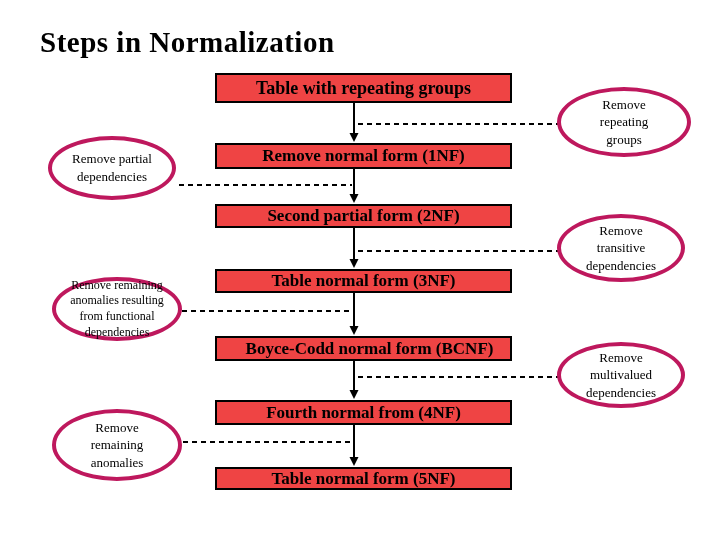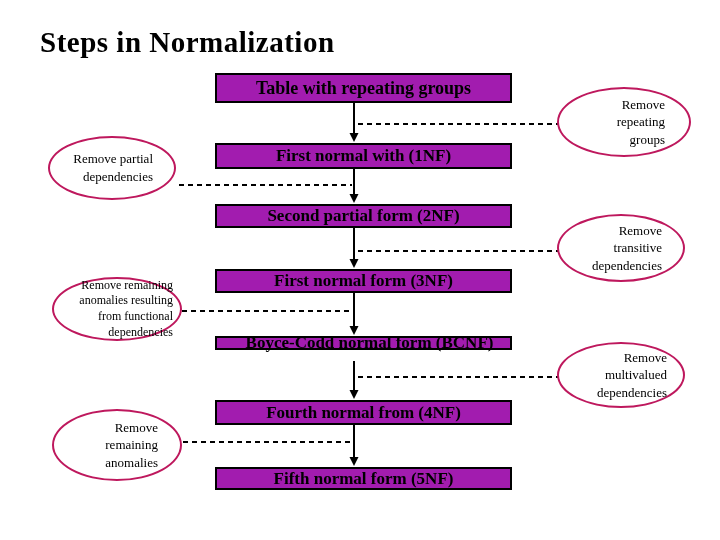--- a/index.html
+++ b/index.html
@@ -25,46 +25,46 @@
     position: absolute;
     left: 0; top: 0;
     width: 720px; height: 540px;
   }
   .nf-box {
     position: absolute;
     left: 215px;
     width: 297px;
     box-sizing: border-box;
     border: 2px solid #000000;
-    background: #a21caf;
+    background: #ef4444;
     display: flex;
     align-items: center;
     justify-content: center;
     font-weight: bold;
     font-size: 17px;
     white-space: nowrap;
     z-index: 2;
   }
   .b1 { top: 73px;  height: 30px; font-size: 18px; }
   .b2 { top: 143px; height: 26px; }
   .b3 { top: 204px; height: 24px; }
   .b4 { top: 269px; height: 24px; }
-  .b5 { top: 336px; height: 14px; padding-left: 12px; }
+  .b5 { top: 336px; height: 25px; padding-left: 12px; }
   .b6 { top: 400px; height: 25px; }
   .b7 { top: 467px; height: 23px; }
   .note {
     position: absolute;
     box-sizing: border-box;
-    border: 2px solid #be185d;
+    border: 4px solid #be185d;
     border-radius: 50%;
     background: #ffffff;
     display: flex;
     align-items: center;
     justify-content: center;
-    text-align: right;
+    text-align: center;
     z-index: 2;
   }
   .note .note-text {
     font-size: 13px;
     line-height: 1.35;
     width: 82px;
   }
   .l1 { left: 48px;  top: 136px; width: 128px; height: 64px; }
   .l2 { left: 52px;  top: 277px; width: 130px; height: 64px; }
   .l2 .note-text { font-size: 12px; line-height: 1.3; width: 112px; }
@@ -105,26 +105,26 @@
     </g>
 
     <g stroke="#000" stroke-width="2" stroke-dasharray="5,4">
       <line x1="179" y1="185" x2="352" y2="185"></line>
       <line x1="182" y1="311" x2="352" y2="311"></line>
       <line x1="183" y1="442" x2="352" y2="442"></line>
     </g>
   </svg>
 
   <div class="nf-box b1">Table with repeating groups</div>
-  <div class="nf-box b2">First normal with (1NF)</div>
+  <div class="nf-box b2">Remove normal form (1NF)</div>
   <div class="nf-box b3">Second partial form (2NF)</div>
-  <div class="nf-box b4">First normal form (3NF)</div>
+  <div class="nf-box b4">Table normal form (3NF)</div>
   <div class="nf-box b5">Boyce-Codd normal form (BCNF)</div>
   <div class="nf-box b6">Fourth normal from (4NF)</div>
-  <div class="nf-box b7">Fifth normal form (5NF)</div>
+  <div class="nf-box b7">Table normal form (5NF)</div>
 
   <div class="note l1">
     <div class="note-text">Remove partial dependencies</div>
   </div>
   <div class="note l3">
     <div class="note-text">Remove remaining anomalies</div>
   </div>
   <div class="note l2">
     <div class="note-text">Remove remaining anomalies resulting from functional dependencies</div>
   </div>

